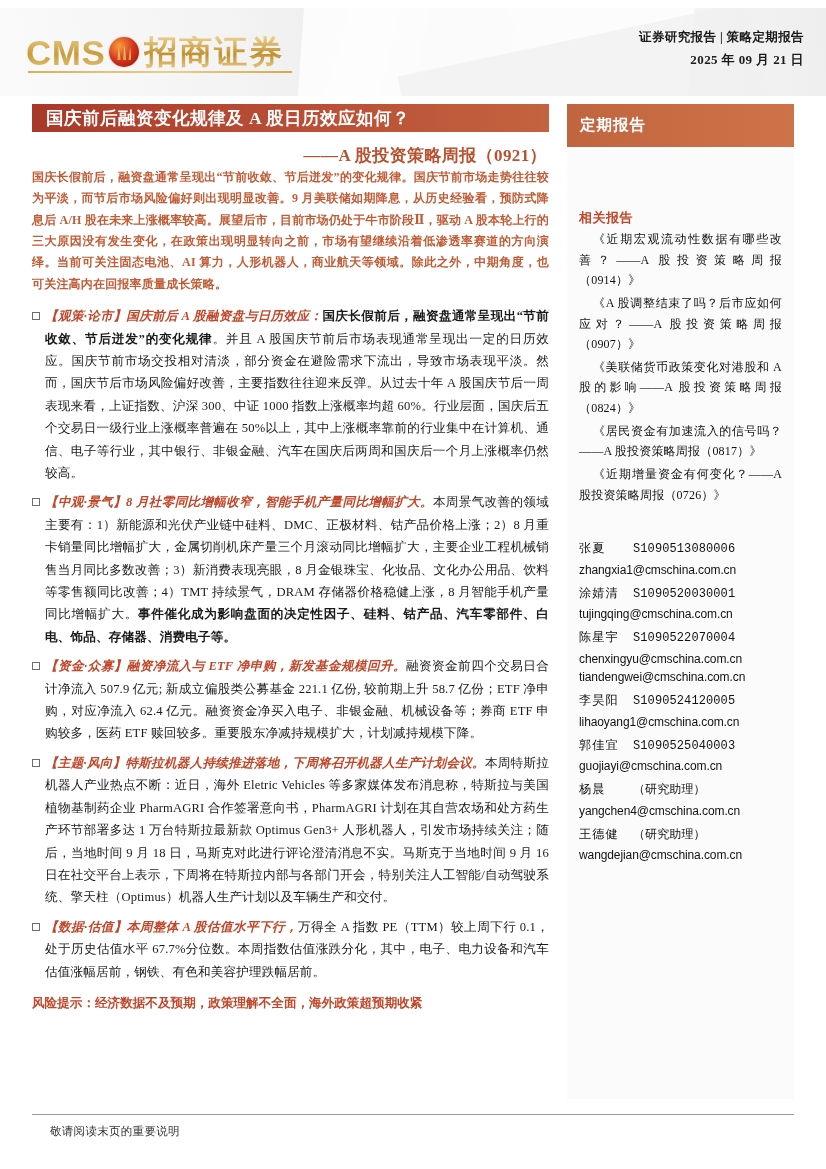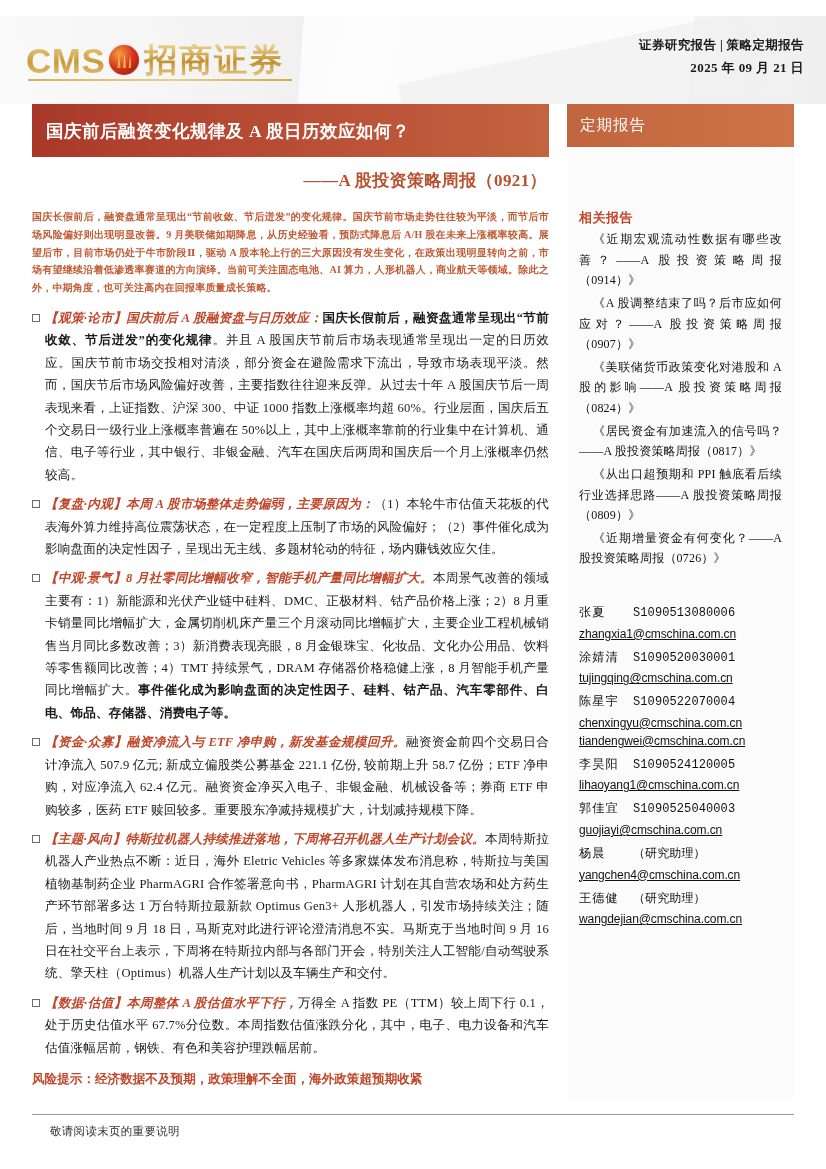--- a/index.html
+++ b/index.html
@@ -15,21 +15,21 @@
     position: relative;
     width: 826px;
     height: 1169px;
     overflow: hidden;
     background: #ffffff;
   }
 
   
   .header {
     position: absolute;
-    left: 0; top: 16px;
+    left: 0; top: 8px;
     width: 826px; height: 88px;
     background:
       linear-gradient(105deg, rgba(255,255,255,0) 38%, rgba(255,255,255,.95) 44%, rgba(255,255,255,0) 52%),
       linear-gradient(80deg, rgba(250,250,250,1) 0%, rgba(243,243,243,1) 30%, rgba(232,232,232,1) 55%, rgba(246,246,246,1) 78%, rgba(238,238,238,1) 100%);
     overflow: hidden;
   }
   .header .swoosh {
     position: absolute;
     right: 120px; top: -60px;
     width: 420px; height: 210px;
@@ -120,21 +120,21 @@
     margin-top: 3px;
   }
 
   
   .left-col {
     position: absolute;
     left: 32px; top: 104px;
     width: 517px;
   }
   .title-bar {
-    height: 53px;
+    height: 28px;
     background: linear-gradient(90deg,#a8392a 0%, #b24430 25%, #bc5338 65%, #c3633f 100%);
     display: flex;
     align-items: center;
     padding-left: 14px;
     box-sizing: border-box;
   }
   .title-bar .t {
     color: #fff;
     font-weight: bold;
     font-size: 17.5px;
@@ -146,24 +146,23 @@
     text-align: right;
     color: #b8512f;
     font-weight: bold;
     font-size: 17px;
     letter-spacing: .4px;
     padding-right: 2px;
   }
 
   
   .abstract {
-    margin-top: 16px;
     color: #c05c36;
     font-weight: bold;
-    font-size: 10px;
+    font-size: 12px;
     line-height: 1.78;
     text-align: justify;
     text-justify: inter-ideograph;
     letter-spacing: .2px;
   }
   .bullets { margin-top: 10px; }
   .bullet {
     position: relative;
     padding-left: 13px;
     margin-bottom: 7px;
@@ -227,21 +226,21 @@
   .rpt-type {
     height: 43px;
     background: linear-gradient(90deg,#c0653f 0%, #c86c44 50%, #cd7249 100%);
     display: flex;
     align-items: center;
     padding-left: 13px;
     box-sizing: border-box;
   }
   .rpt-type .t {
     color: #fff;
-    font-weight: normal;
+    font-weight: bold;
     font-size: 15.5px;
     letter-spacing: 1px;
   }
   .rel-head {
     margin: 62px 0 2px 12px;
     color: #c0472a;
     font-weight: bold;
     font-size: 13px;
     letter-spacing: .5px;
   }
@@ -277,21 +276,20 @@
     font-family: Liberation Mono, monospace;
     font-size: 12px;
     letter-spacing: .1px;
   }
   .an-mail {
     font-family: "Liberation Sans", sans-serif;
     font-size: 12px;
     color: #111;
     margin-top: 4px;
     letter-spacing: -.1px;
-    text-decoration: underline;
   }
 </style>
 </head>
 <body>
 
 <div class="page">
 
   <div class="header">
     <div class="swoosh"></div>
     <div class="swoosh2"></div>
@@ -319,24 +317,20 @@
 
     <div class="abstract">国庆长假前后，融资盘通常呈现出“节前收敛、节后迸发”的变化规律。国庆节前市场走势往往较为平淡，而节后市场风险偏好则出现明显改善。9 月美联储如期降息，从历史经验看，预防式降息后 A/H 股在未来上涨概率较高。展望后市，目前市场仍处于牛市阶段Ⅱ，驱动 A 股本轮上行的三大原因没有发生变化，在政策出现明显转向之前，市场有望继续沿着低渗透率赛道的方向演绎。当前可关注固态电池、AI 算力，人形机器人，商业航天等领域。除此之外，中期角度，也可关注高内在回报率质量成长策略。</div>
 
     <div class="bullets">
 
       <div class="bullet">
         <span class="sq"></span>
         <span class="tag">【观策·论市】国庆前后 A 股融资盘与日历效应：</span><span class="lead">国庆长假前后，融资盘通常呈现出“节前收敛、节后迸发”的变化规律</span><span>。并且 A 股国庆节前后市场表现通常呈现出一定的日历效应。国庆节前市场交投相对清淡，部分资金在避险需求下流出，导致市场表现平淡。然而，国庆节后市场风险偏好改善，主要指数往往迎来反弹。从过去十年 A 股国庆节后一周表现来看，上证指数、沪深 300、中证 1000 指数上涨概率均超 60%。行业层面，国庆后五个交易日一级行业上涨概率普遍在 50%以上，其中上涨概率靠前的行业集中在计算机、通信、电子等行业，其中银行、非银金融、汽车在国庆后两周和国庆后一个月上涨概率仍然较高。</span>
       </div>
 
-      <div class="bullet">
-        <span class="sq"></span>
-        <span class="tag">【复盘·内观】</span><span class="tag">本周 A 股市场整体走势偏弱，主要原因为：</span><span>（1）本轮牛市估值天花板的代表海外算力维持高位震荡状态，在一定程度上压制了市场的风险偏好；（2）事件催化成为影响盘面的决定性因子，呈现出无主线、多题材轮动的特征，场内赚钱效应欠佳。</span>
-      </div>
 
       <div class="bullet">
         <span class="sq"></span>
         <span class="tag">【中观·景气】</span><span class="tag">8 月社零同比增幅收窄，智能手机产量同比增幅扩大。</span><span>本周景气改善的领域主要有：1）新能源和光伏产业链中硅料、DMC、正极材料、钴产品价格上涨；2）8 月重卡销量同比增幅扩大，金属切削机床产量三个月滚动同比增幅扩大，主要企业工程机械销售当月同比多数改善；3）新消费表现亮眼，8 月金银珠宝、化妆品、文化办公用品、饮料等零售额同比改善；4）TMT 持续景气，DRAM 存储器价格稳健上涨，8 月智能手机产量同比增幅扩大。</span><span class="lead">事件催化成为影响盘面的决定性因子、硅料、钴产品、汽车零部件、白电、饰品、存储器、消费电子等。</span>
       </div>
 
       <div class="bullet">
         <span class="sq"></span>
         <span class="tag">【资金·众寡】</span><span class="tag">融资净流入与 ETF 净申购，新发基金规模回升。</span><span>融资资金前四个交易日合计净流入 507.9 亿元; 新成立偏股类公募基金 221.1 亿份, 较前期上升 58.7 亿份；ETF 净申购，对应净流入 62.4 亿元。融资资金净买入电子、非银金融、机械设备等；券商 ETF 申购较多，医药 ETF 赎回较多。重要股东净减持规模扩大，计划减持规模下降。</span>
       </div>
@@ -365,21 +359,20 @@
       <span class="t">定期报告</span>
     </div>
 
     <div class="rel-head">相关报告</div>
 
     <div class="rel-list">
       <div class="rel-item">《近期宏观流动性数据有哪些改善？——A 股投资策略周报（0914）》</div>
       <div class="rel-item">《A 股调整结束了吗？后市应如何应对？——A 股投资策略周报（0907）》</div>
       <div class="rel-item">《美联储货币政策变化对港股和 A 股的影响——A 股投资策略周报（0824）》</div>
       <div class="rel-item">《居民资金有加速流入的信号吗？——A 股投资策略周报（0817）》</div>
-      <div class="rel-item">《从出口超预期和 PPI 触底看后续行业选择思路——A 股投资策略周报（0809）》</div>
       <div class="rel-item">《近期增量资金有何变化？——A 股投资策略周报（0726）》</div>
     </div>
 
     <div class="analysts">
 
       <div>
         <div class="an-row">
           <span class="an-name">张夏</span>
           <span class="an-code">S1090513080006</span>
         </div>

